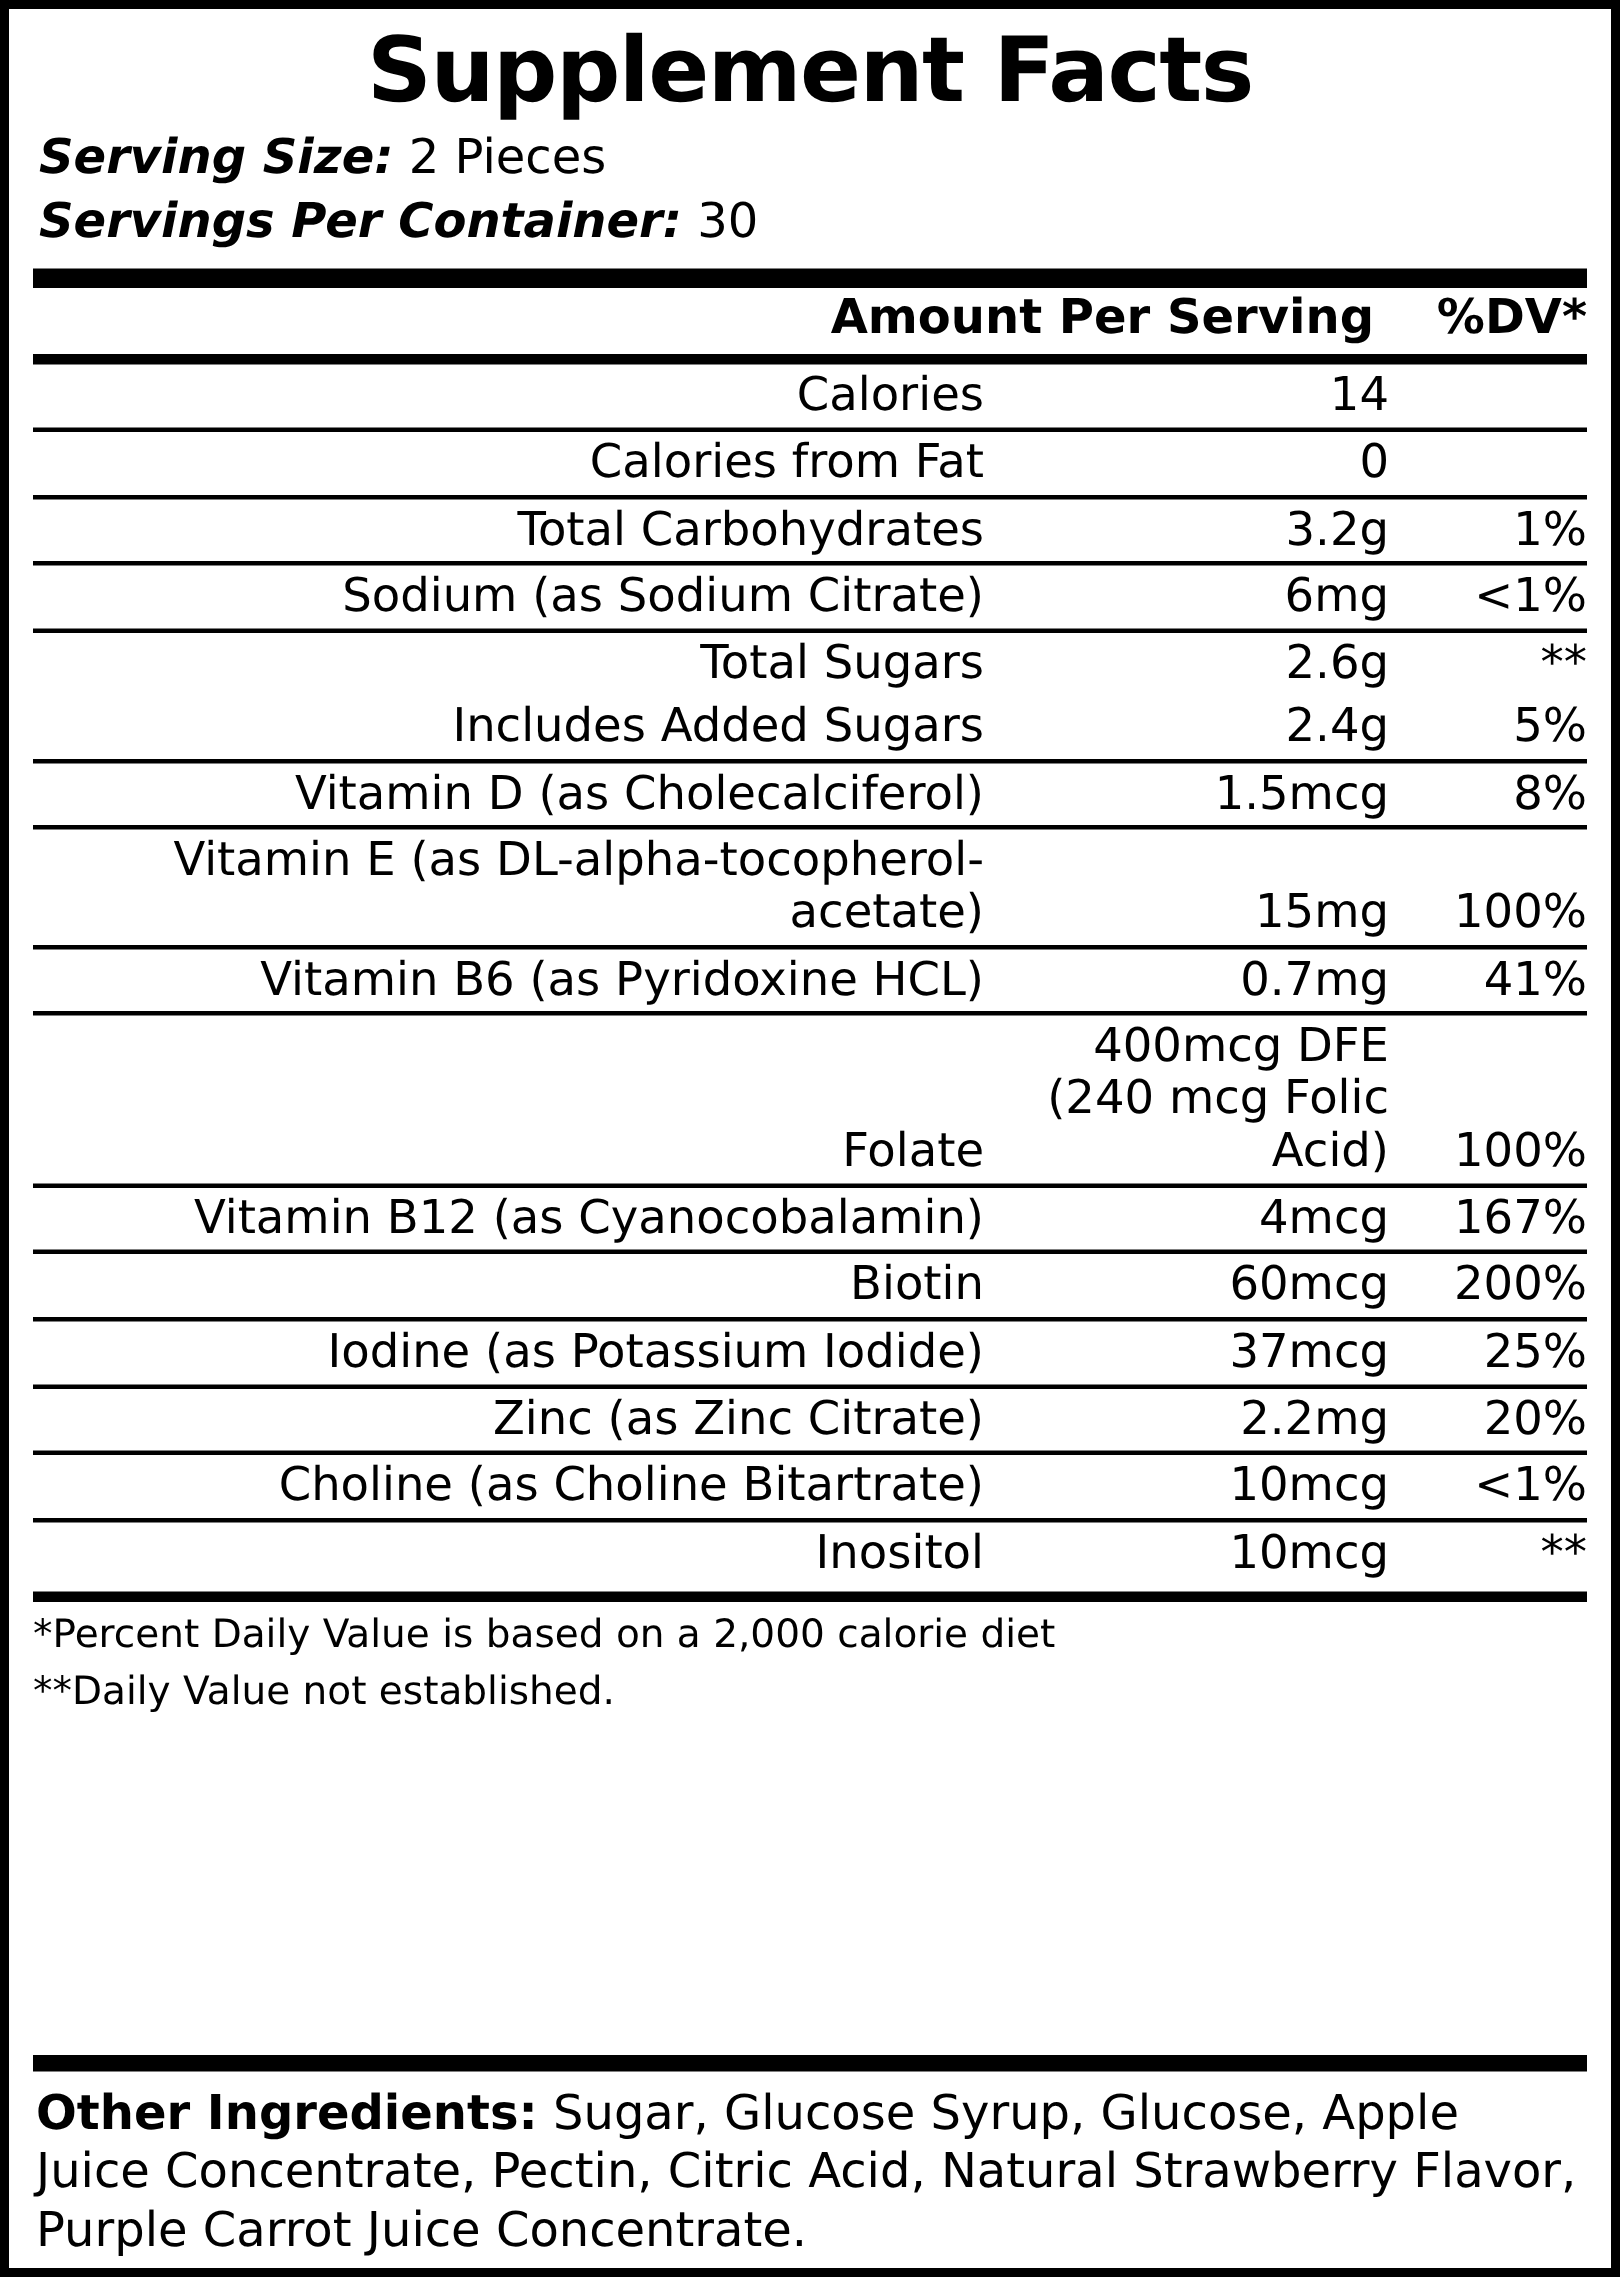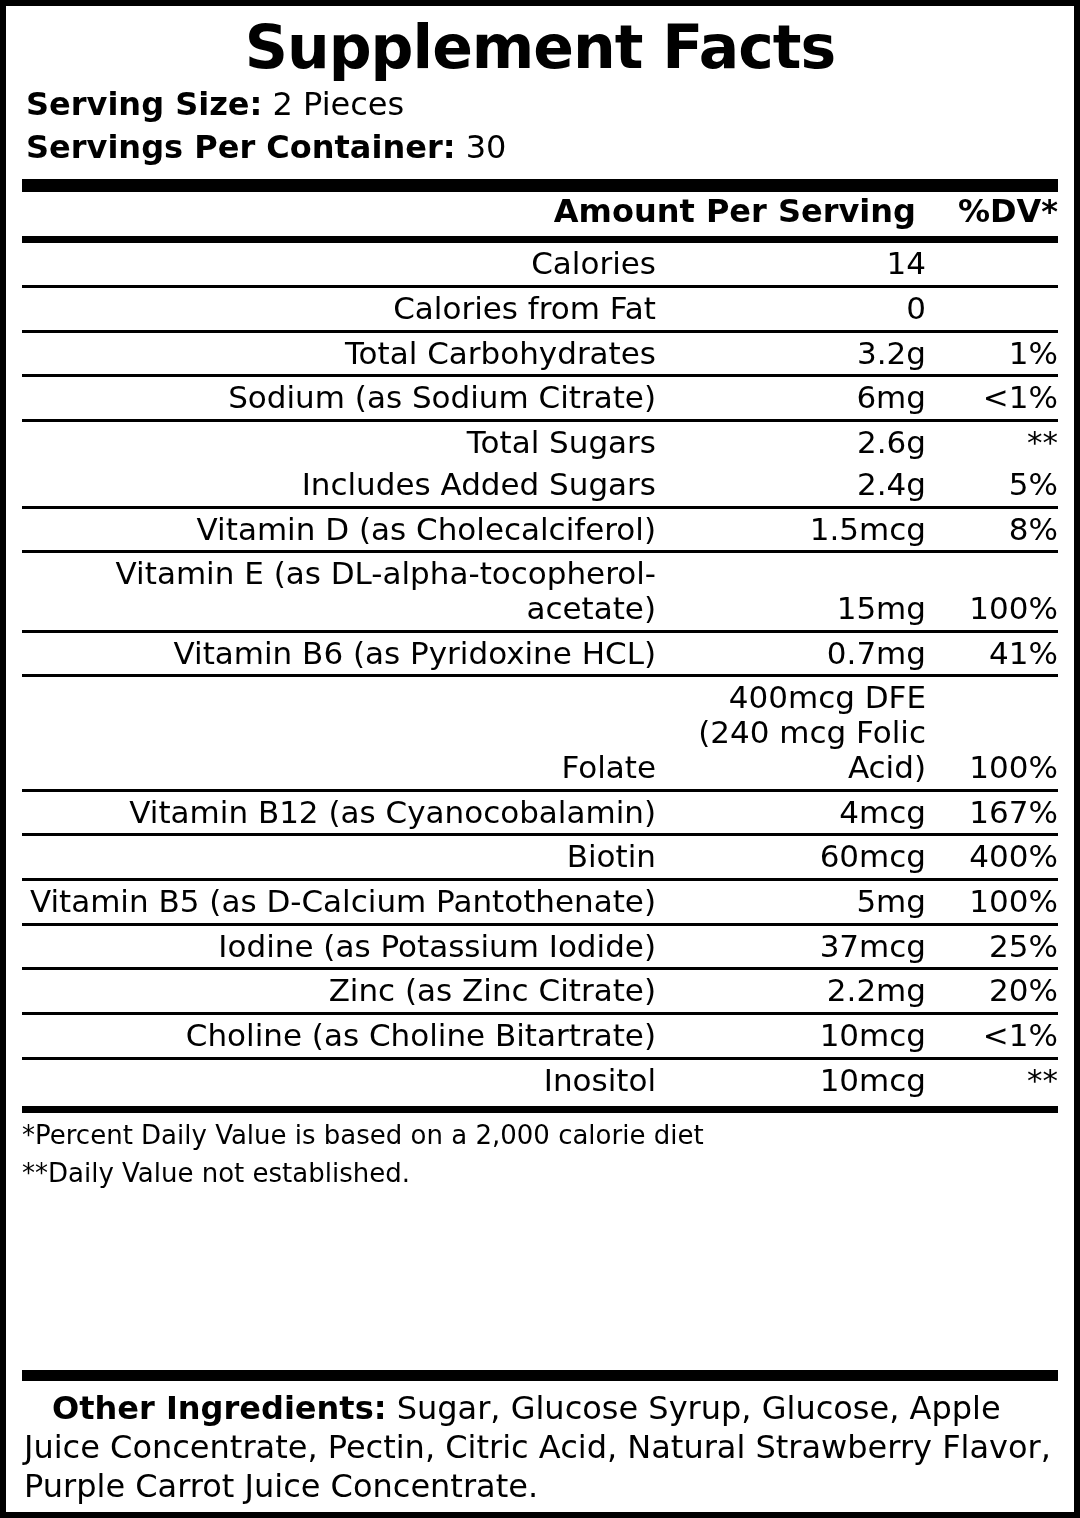--- a/index.html
+++ b/index.html
@@ -31,21 +31,21 @@
     line-height: 1.05;
     letter-spacing: -1px;
     margin: 0 0 4px 0;
   }
 
   .serving-line {
     font-size: 32px;
     line-height: 1.35;
     margin-left: 4px;
   }
-  .serving-line b { font-weight: bold; }
+  .serving-line b { font-weight: bold; font-style: italic; }
 
   .rule-thick {
     height: 13px;
     background: #000;
     margin: 10px 0 0 0;
   }
   .rule-medium {
     height: 7px;
     background: #000;
   }
@@ -86,21 +86,21 @@
     line-height: 1.25;
     margin: 6px 0 0 0;
   }
 
   .other {
     font-size: 32px;
     line-height: 1.22;
     margin: 0;
     padding: 0 0 0 2px;
   }
-  .other b { font-weight: bold; margin-left: 28px; }
+  .other b { font-weight: bold; }
 
   .bottom-block {
     position: absolute;
     left: 16px;
     right: 16px;
     bottom: 6px;
   }
   .sep-thick {
     height: 11px;
     background: #000;
@@ -189,26 +189,21 @@
       <td class="dv">100%</td>
     </tr>
     <tr class="row">
       <td class="name">Vitamin B12 (as Cyanocobalamin)</td>
       <td class="amount">4mcg</td>
       <td class="dv">167%</td>
     </tr>
     <tr class="row">
       <td class="name">Biotin</td>
       <td class="amount">60mcg</td>
-      <td class="dv">400%</td>
-    </tr>
-    <tr class="row">
-      <td class="name">Vitamin B5 (as D-Calcium Pantothenate)</td>
-      <td class="amount" style="width:170px">5mg</td>
-      <td class="dv">100%</td>
+      <td class="dv">200%</td>
     </tr>
     <tr class="row">
       <td class="name">Iodine (as Potassium Iodide)</td>
       <td class="amount">37mcg</td>
       <td class="dv">25%</td>
     </tr>
     <tr class="row">
       <td class="name">Zinc (as Zinc Citrate)</td>
       <td class="amount">2.2mg</td>
       <td class="dv">20%</td>

